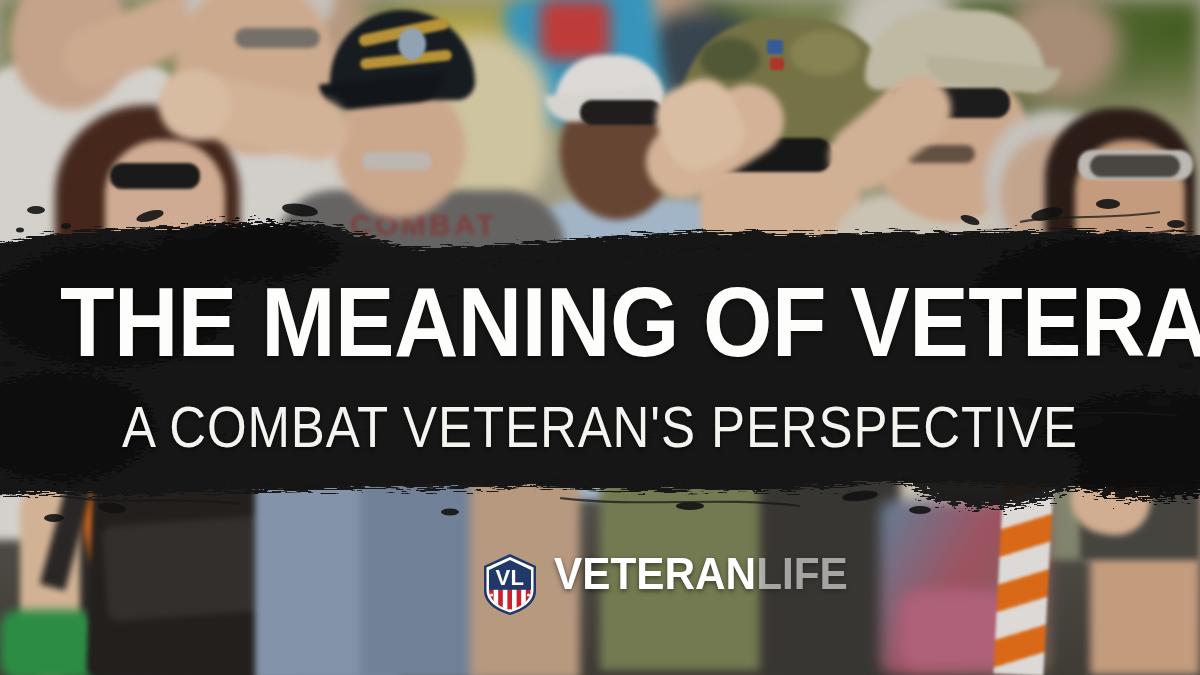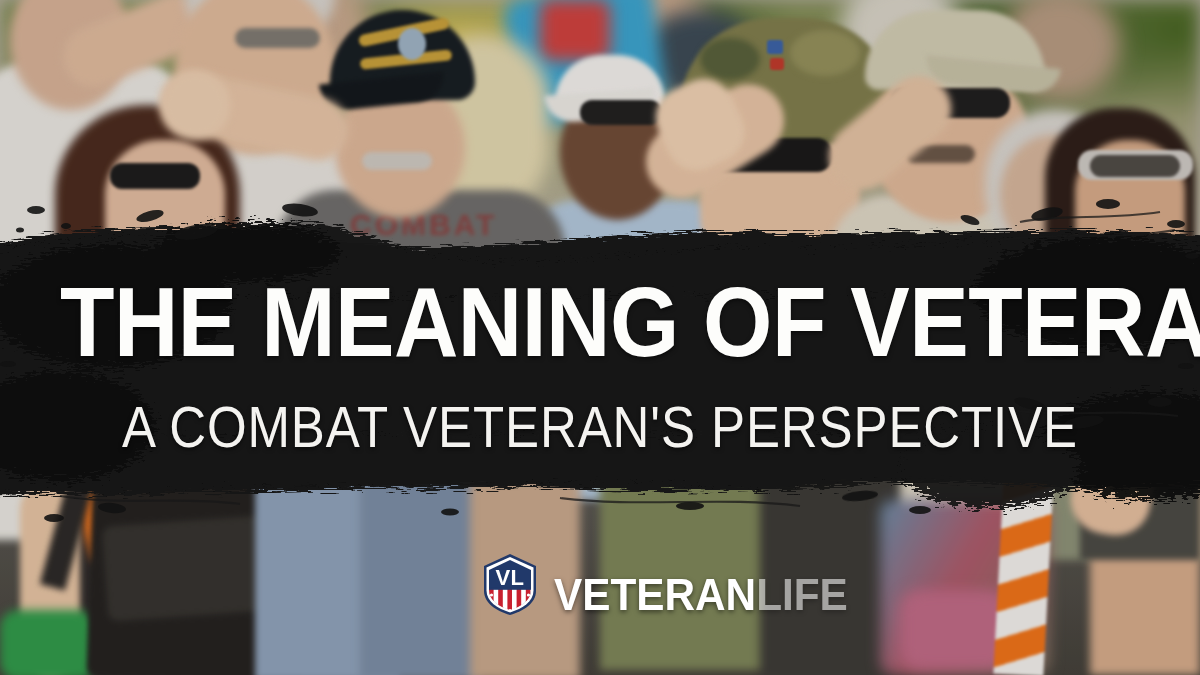--- a/index.html
+++ b/index.html
@@ -165,21 +165,21 @@
     position:absolute; left:0; top:398px; width:1200px; text-align:center;
     font-family:"Liberation Sans Narrow","Liberation Sans",sans-serif;
     font-weight:400; font-size:58px; line-height:58px;
     color:#f4f3f0; letter-spacing:1px;
     transform:scaleX(0.88); transform-origin:50% 50%;
     text-shadow:0 2px 5px rgba(0,0,0,.55);
     white-space:nowrap;
   }
 
   
-  .logo{ position:absolute; left:478px; top:551px; display:flex; align-items:flex-end; gap:12px; }
+  .logo{ position:absolute; left:478px; top:551px; display:flex; align-items:flex-start; gap:12px; }
   .shield{ width:64px; height:66px; flex:none; }
   .wordmark{
     font-family:"Liberation Sans Narrow","Liberation Sans",sans-serif;
     font-weight:700; font-size:45px; line-height:45px; letter-spacing:0px;
     transform:scaleX(0.94); transform-origin:0 50%;
     white-space:nowrap;
     text-shadow:0 2px 5px rgba(0,0,0,.5);
   }
   .wm-a{ color:#ffffff; }
   .wm-b{ color:#ffffff; opacity:.55; }

